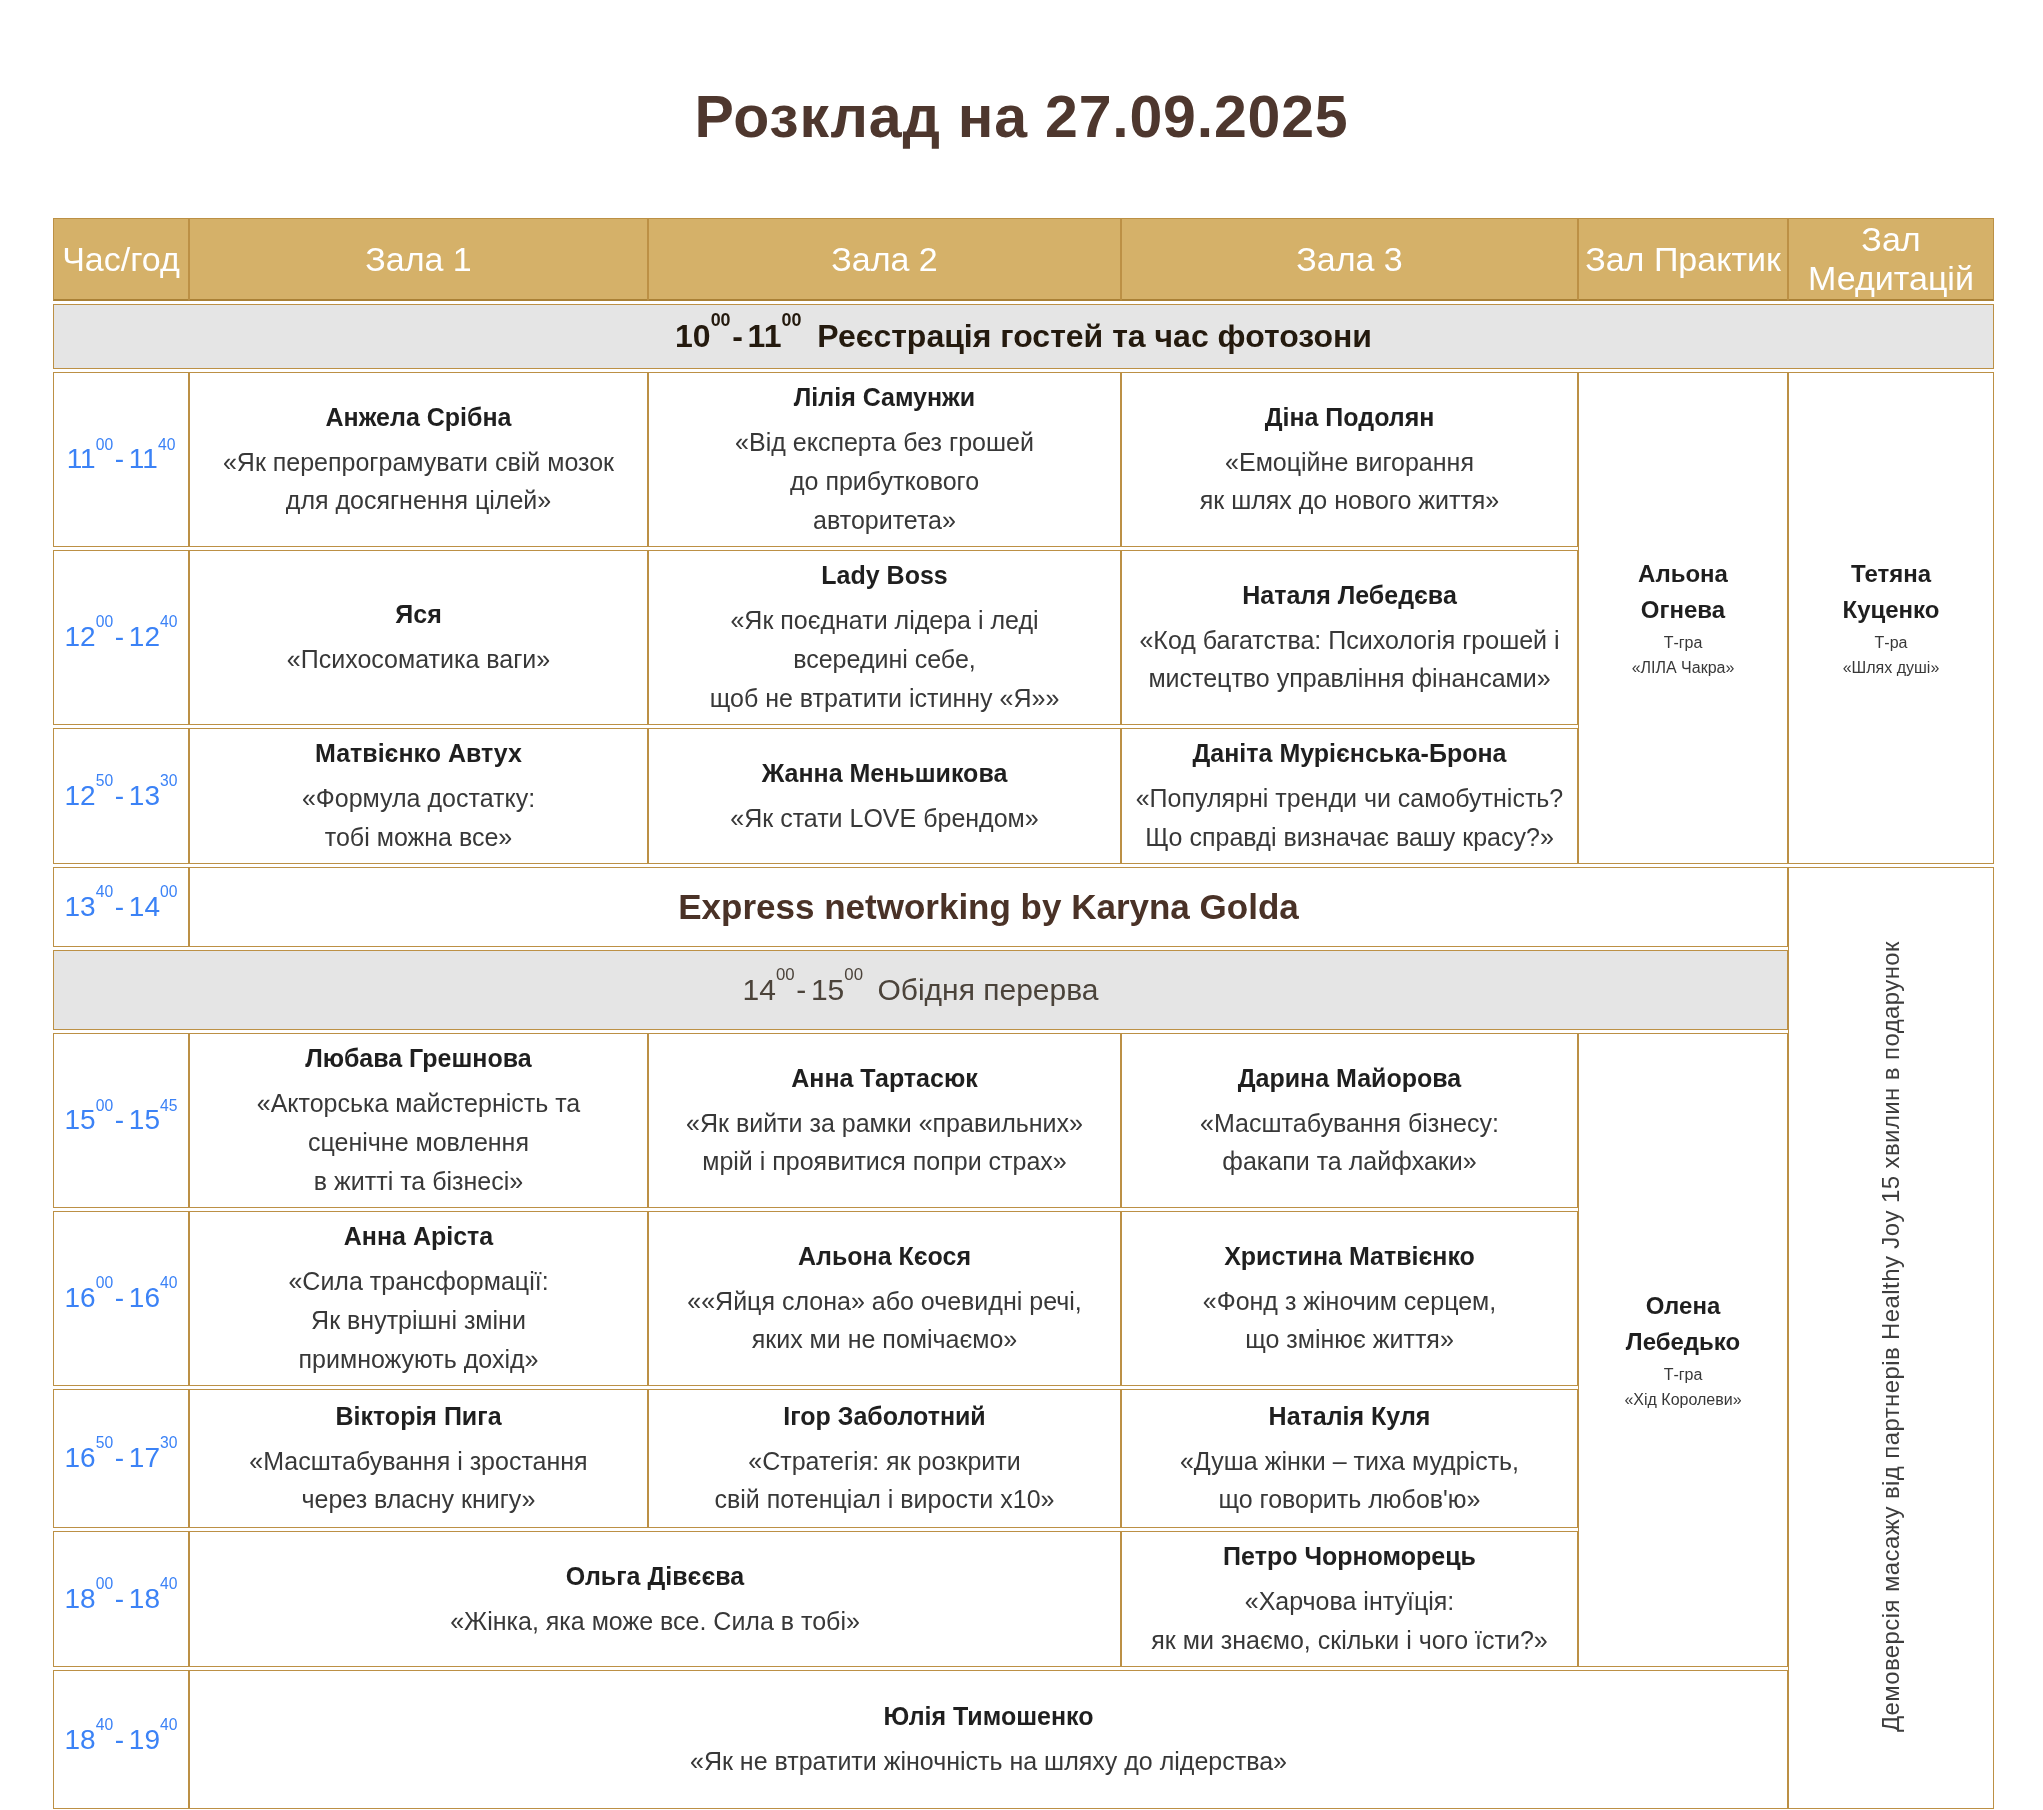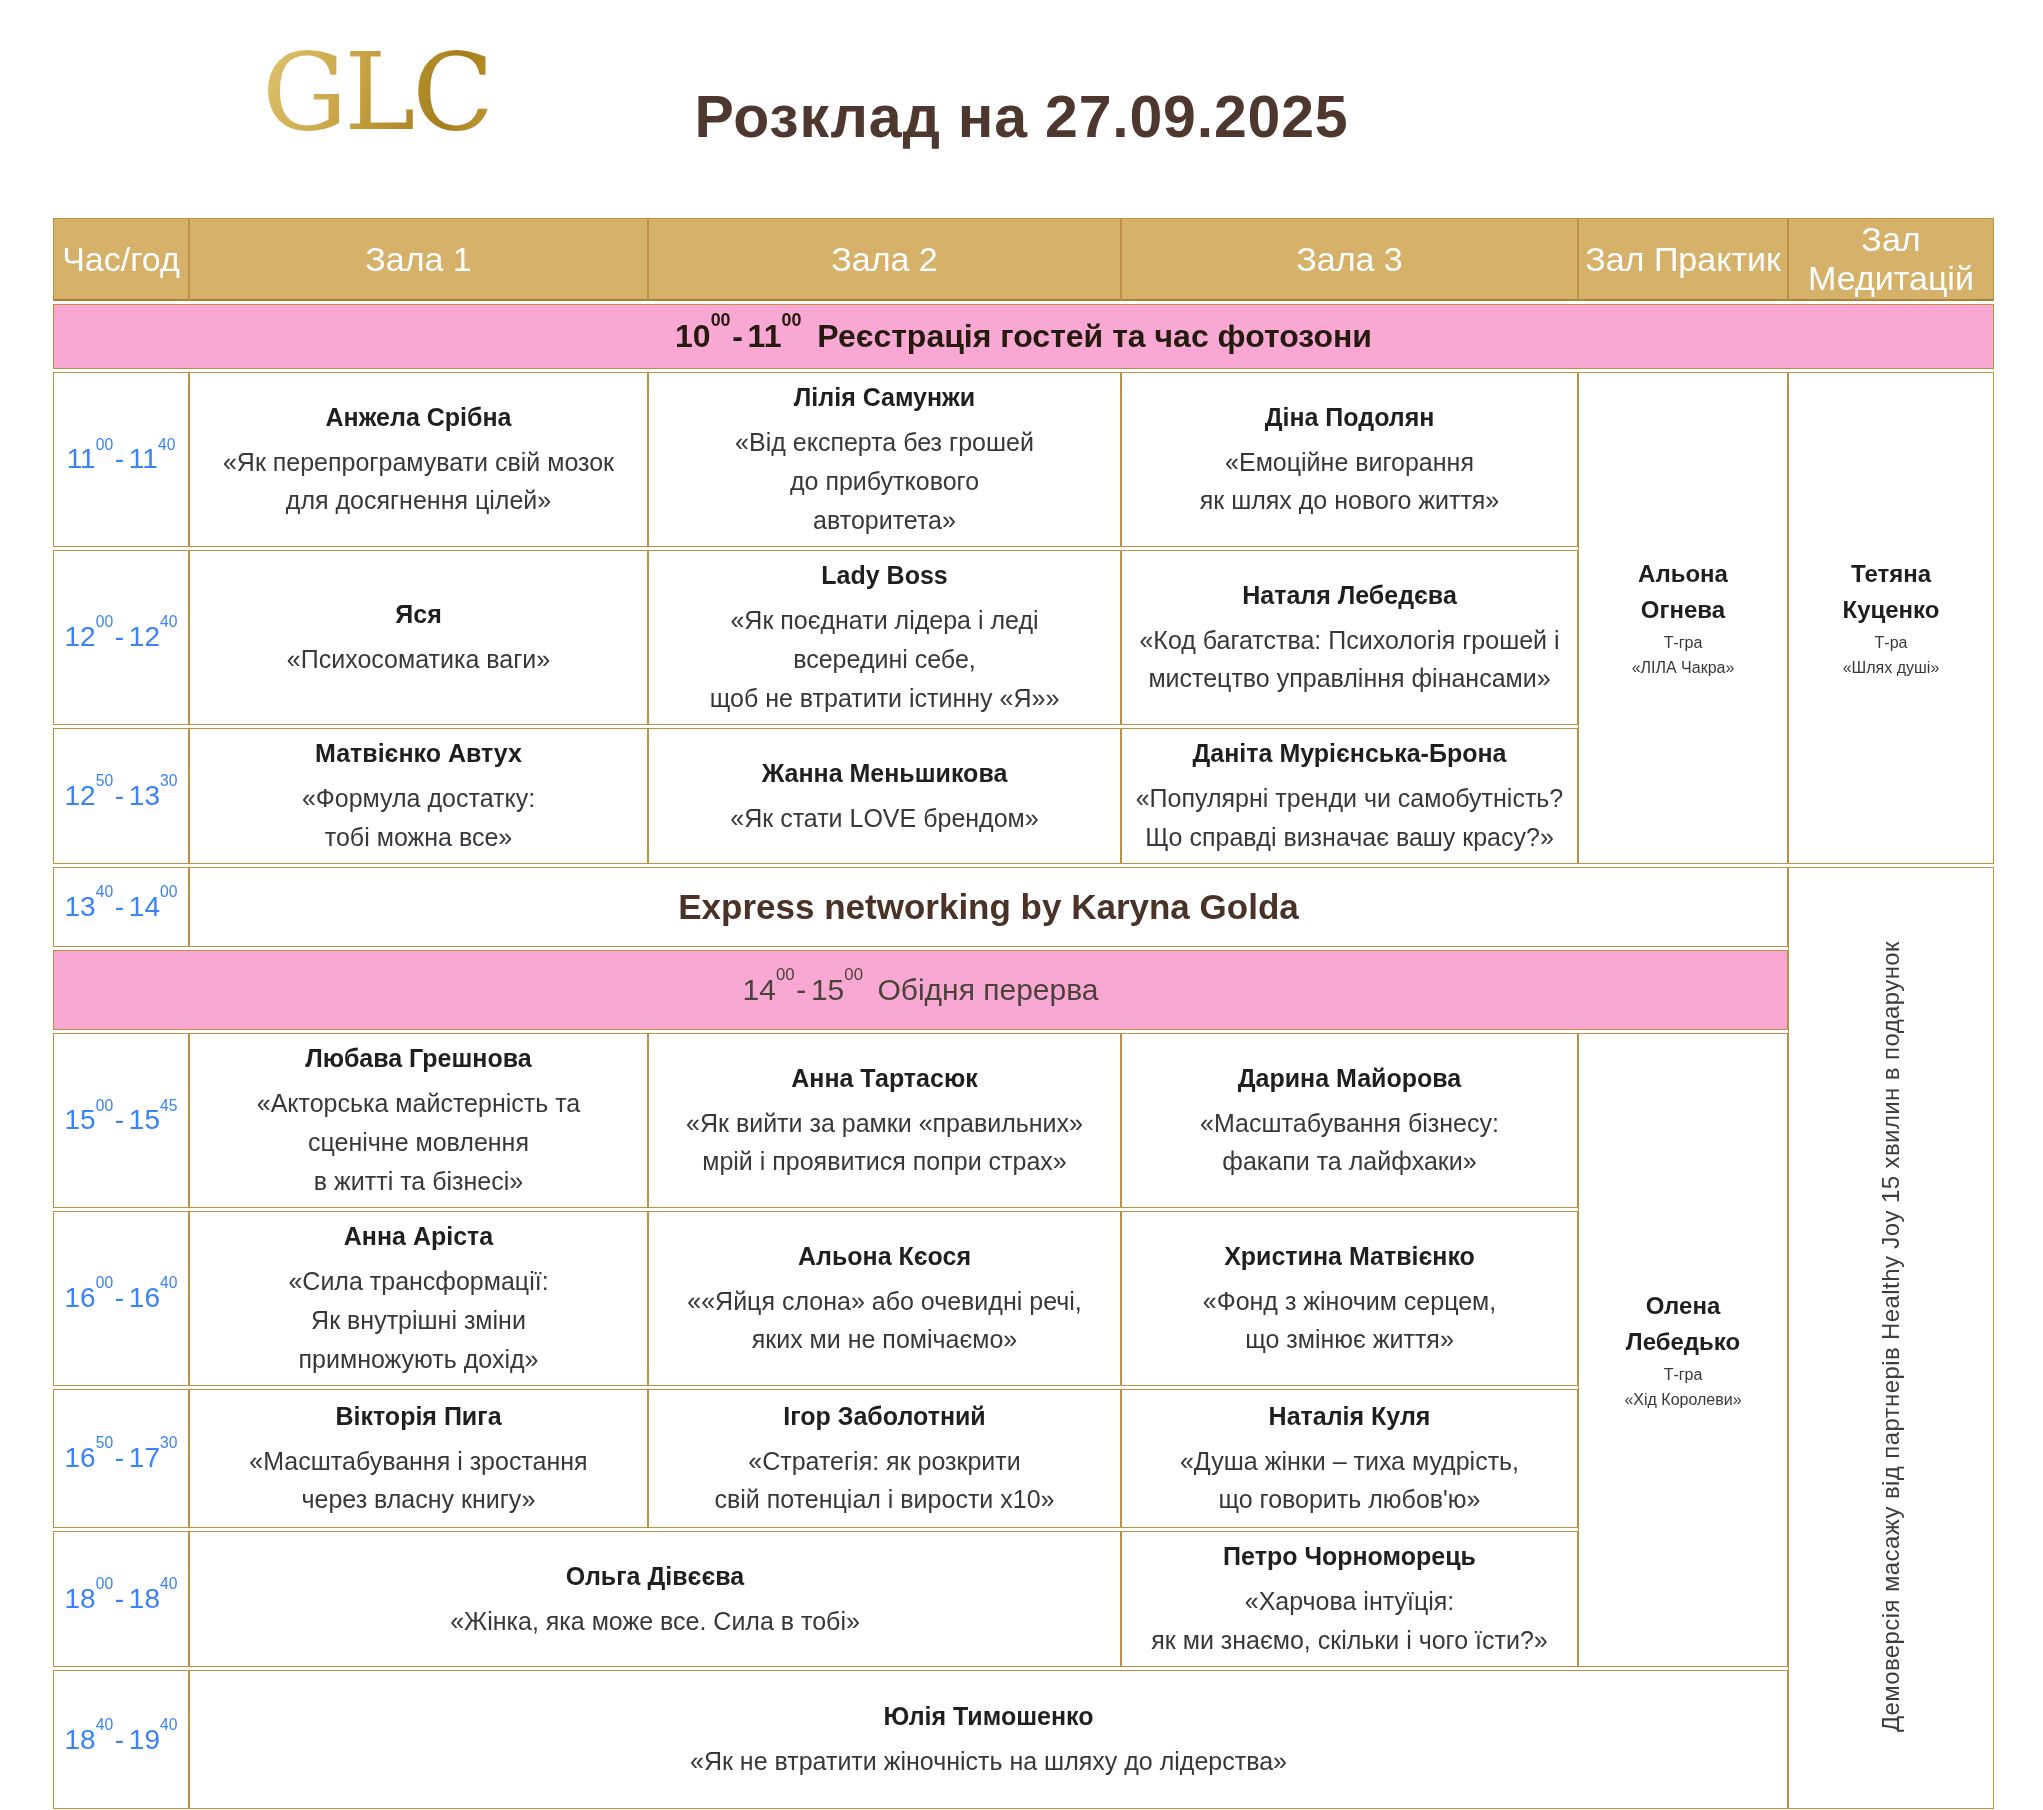--- a/index.html
+++ b/index.html
@@ -24,21 +24,21 @@
     table-layout:fixed;border-collapse:separate;border-spacing:0 3.2px;
   }
   td,th{border:1.6px solid #bc9045;vertical-align:middle;text-align:center;overflow:hidden;}
   th{
     background:#d5b169;color:#ffffff;font-weight:400;font-size:34px;
     border-bottom:2.4px solid #aa8136;
   }
   td{background:#ffffff;}
 
   
-  .band{background:#f9a8d4;}
+  .band{background:#e5e5e5;}
   .band-reg{font-size:32px;font-weight:700;color:#241a0e;}
   .band-lunch{font-size:30px;font-weight:400;color:#4b433a;}
   .band-close{font-size:32px;font-weight:400;color:#40382d;line-height:1.65;}
 
   
   .time{font-size:28px;color:#3b82f6;white-space:nowrap;}
   .time sup,.btime sup{font-size:0.56em;position:relative;top:-0.55em;line-height:0;}
   .dash{margin:0 4.8px 0 1.6px;}
   .btime{white-space:nowrap;}
   .band-reg .lbl{margin-left:16px;}
@@ -56,21 +56,20 @@
   .vertcell span{
     display:inline-block;writing-mode:vertical-rl;transform:rotate(180deg);
     font-size:24px;color:#3d3d3d;letter-spacing:0.4px;max-height:990px;
   }
 </style>
 </head>
 <body>
 
 <div class="page">
 
-  <div class="logo">GLC</div>
   <div class="title">Розклад на 27.09.2025</div>
 
   <table class="schedule">
     <colgroup>
       <col style="width:136px">
         <col style="width:459px">
         <col style="width:473px">
       <col style="width:457px">
         <col style="width:210px">
         <col style="width:206px">

